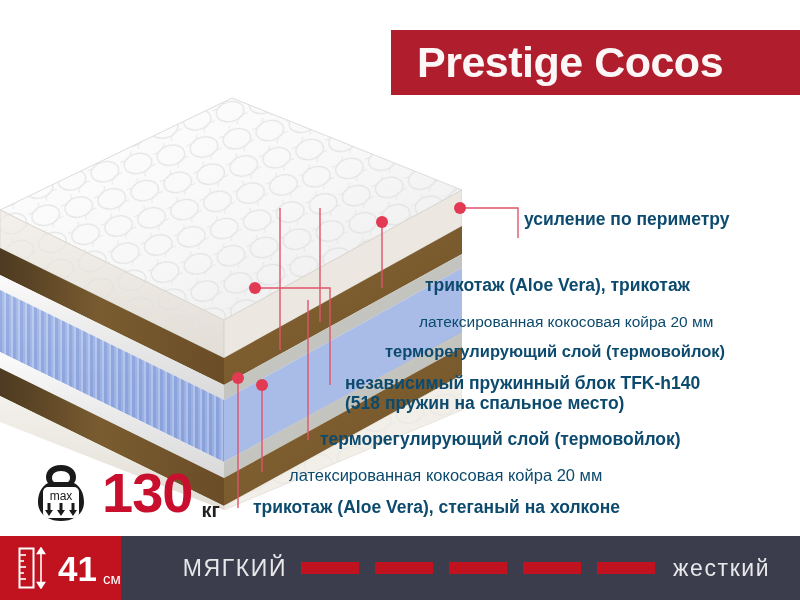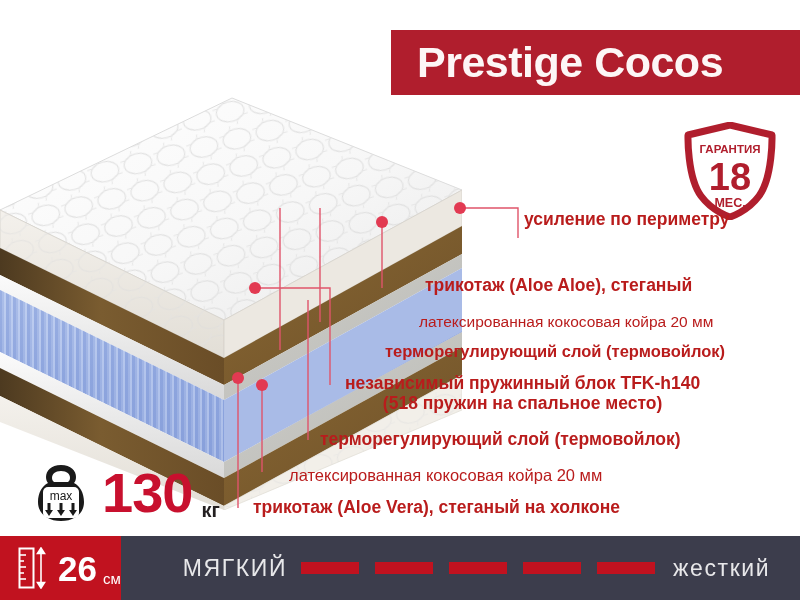--- a/index.html
+++ b/index.html
@@ -28,28 +28,28 @@
 
   
   .mattress{position:absolute;left:-8px;top:70px;width:470px;height:440px;}
   .mattress svg{display:block;}
 
   
   .leaders{position:absolute;left:0;top:100px;width:800px;height:450px;pointer-events:none;}
 
   
   .callout{
-    position:absolute;color:#b91c1c;white-space:nowrap;line-height:1.12;
+    position:absolute;color:#0c4a6e;white-space:nowrap;line-height:1.12;
   }
 
   .co1{left:524px;top:210px;font-size:17.5px;font-weight:bold;}
   .co2{left:425px;top:276px;font-size:17.5px;font-weight:bold;}
   .co3{left:419px;top:313px;font-size:15.5px;font-weight:normal;}
   .co4{left:385px;top:342px;font-size:16.5px;font-weight:bold;}
-  .co5{left:345px;top:374px;font-size:17.5px;font-weight:bold;text-align:center;}
+  .co5{left:345px;top:374px;font-size:17.5px;font-weight:bold;}
   .co6{left:320px;top:430px;font-size:17.5px;font-weight:bold;}
   .co7{left:289px;top:466px;font-size:16.5px;font-weight:normal;}
   .co8{left:253px;top:498px;font-size:17.5px;font-weight:bold;}
 
   
   .weight{position:absolute;left:34px;top:458px;height:70px;display:flex;align-items:center;}
   .weight .kb{width:54px;height:62px;}
   .weight .wnum{
     color:#c8102e;font-size:56px;font-weight:bold;line-height:1;
     margin-left:14px;letter-spacing:-1px;
@@ -163,28 +163,20 @@
       <path d="M 8,326 L 232,436 L 232,440 L 8,352 Z" fill="url(#gQuiltSide)"></path>
       <path d="M 232,436 L 470,305 L 470,340 L 232,440 Z" fill="#f2efe9" stroke="#e0dcd4" stroke-width="0.7"></path>
       <path d="M 232,436 L 470,305 L 470,340 L 232,440 Z" fill="url(#pQuilt)" opacity="0.45"></path>
     </svg>
   </div>
 
   <div class="title-banner">
     <span class="title-text">Prestige Cocos</span>
   </div>
 
-  <div class="shield">
-    <svg width="94" height="98" viewBox="0 0 94 98">
-      <path d="M47 3 L89 13 C89 13 90 55 76 74 C64 90 47 95 47 95 C47 95 30 90 18 74 C4 55 5 13 5 13 Z" fill="#ffffff" stroke="#b01e2d" stroke-width="7" stroke-linejoin="round"></path>
-      <text x="47" y="31" text-anchor="middle" fill="#b01e2d" font-family="Liberation Sans, sans-serif" font-size="11.5" font-weight="bold">ГАРАНТИЯ</text>
-      <text x="47" y="68" text-anchor="middle" fill="#b01e2d" font-family="Liberation Sans, sans-serif" font-size="38" font-weight="bold">18</text>
-      <text x="47" y="85" text-anchor="middle" fill="#b01e2d" font-family="Liberation Sans, sans-serif" font-size="12.5" font-weight="bold">МЕС.</text>
-    </svg>
-  </div>
 
   <svg class="leaders" width="800" height="450" viewBox="0 0 800 450">
     <g stroke="#e0546a" stroke-width="1.4" fill="none">
 
       <path d="M 460 108 L 518 108 L 518 138"></path>
 
       <path d="M 382 122 L 382 188"></path>
 
       <path d="M 320 108 L 320 222"></path>
 
@@ -206,21 +198,21 @@
       <circle cx="308" cy="200" r="0.1"></circle>
       <circle cx="262" cy="285" r="6"></circle>
       <circle cx="238" cy="278" r="6"></circle>
     </g>
   </svg>
 
   <div class="callout co1">
     <div>усиление по периметру</div>
   </div>
 
-  <div class="callout co2">трикотаж (Aloe Aloe), стеганый</div>
+  <div class="callout co2">трикотаж (Aloe Vera), трикотаж</div>
   <div class="callout co3">латексированная кокосовая койра 20 мм</div>
   <div class="callout co4">терморегулирующий слой (термовойлок)</div>
 
   <div class="callout co5">
     <div>независимый пружинный блок TFK-h140</div>
     <div>(518 пружин на спальное место)</div>
   </div>
 
   <div class="callout co6">терморегулирующий слой (термовойлок)</div>
   <div class="callout co7">латексированная кокосовая койра 20 мм</div>
@@ -256,21 +248,21 @@
           <line x1="1.5" y1="20" x2="8" y2="20"></line>
           <line x1="1.5" y1="26" x2="6" y2="26"></line>
           <line x1="1.5" y1="32" x2="8" y2="32"></line>
         </g>
         <g stroke="#ffffff" stroke-width="1.6" fill="#ffffff">
           <line x1="23" y1="5" x2="23" y2="37"></line>
           <path d="M23 1 L19.5 6.5 L26.5 6.5 Z"></path>
           <path d="M23 41 L19.5 35.5 L26.5 35.5 Z"></path>
         </g>
       </svg>
-      <span class="hnum">26</span>
+      <span class="hnum">41</span>
       <span class="hunit">см</span>
     </div>
 
     <div class="bb-navy">
       <span class="soft">МЯГКИЙ</span>
       <div class="dashes">
           <span class="dash"></span>
           <span class="dash"></span>
           <span class="dash"></span>
           <span class="dash"></span>

